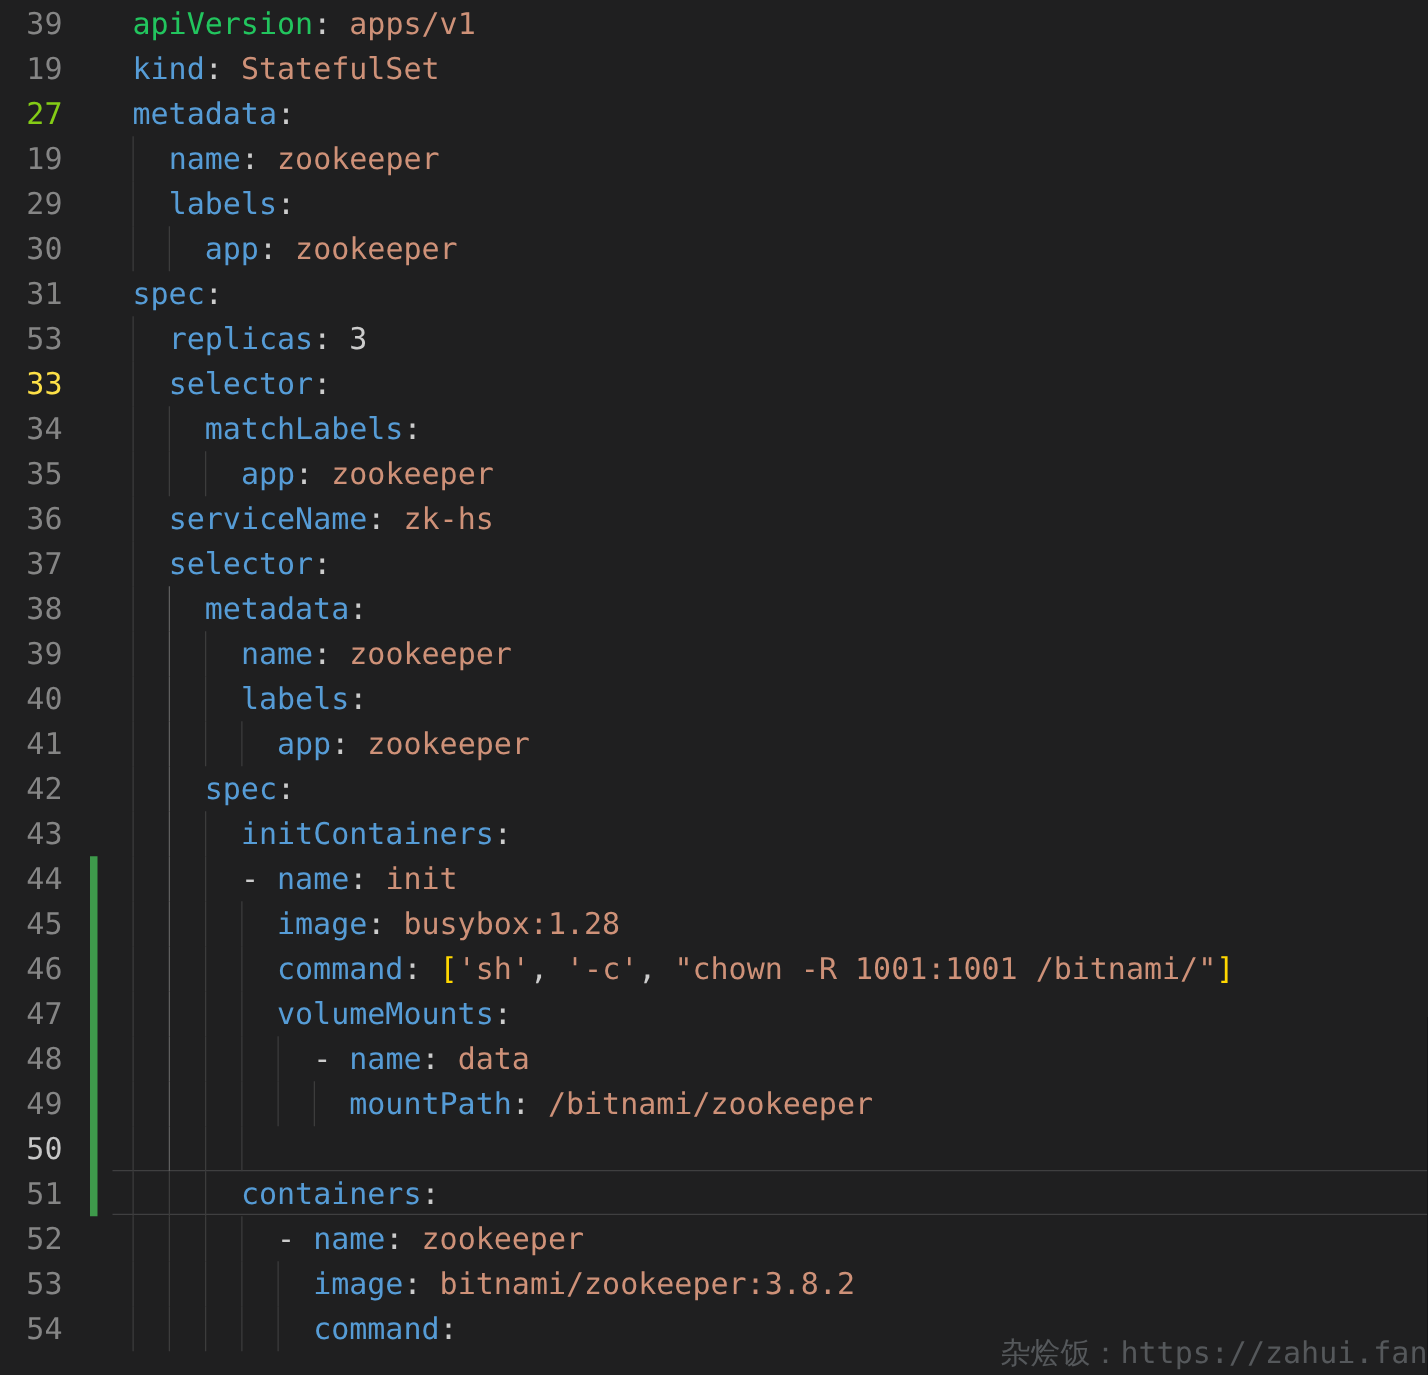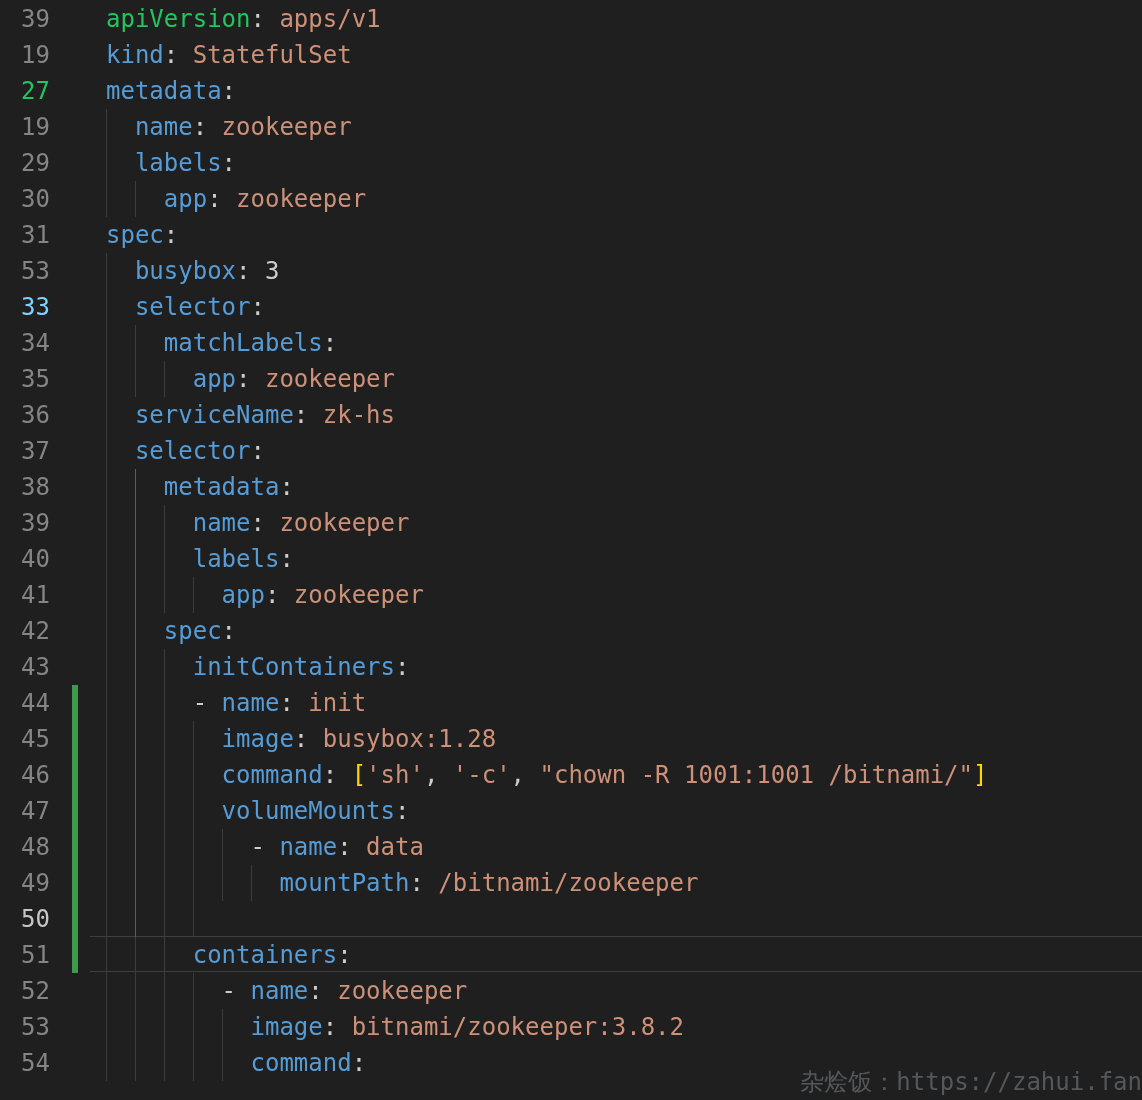--- a/index.html
+++ b/index.html
@@ -51,27 +51,27 @@
 </style>
 </head>
 <body>
 
 <div id="screen" style="background: rgb(31, 31, 32);">
   <div id="modified-bar" class="overlay" style="left: 72px; top: 685px; height: 288px; background: rgb(62, 154, 75);"></div>
   <div id="current-line" class="overlay" style="left: 90px; right: 0px; top: 936px; height: 36px; border-top: 1px solid rgb(63, 63, 64); border-bottom: 1px solid rgb(63, 63, 64);"></div>
   <div id="code-lines">
       <div class="code-row"><div class="line-num" style="color: rgb(133, 133, 133);">39</div><div class="code-content"><span></span><span style="color: #22c55e;">apiVersion</span><span style="color: rgb(204, 204, 204);">: </span><span style="color: rgb(206, 145, 120);">apps/v1</span></div></div>
       <div class="code-row"><div class="line-num" style="color: rgb(133, 133, 133);">19</div><div class="code-content"><span></span><span style="color: rgb(86, 156, 214);">kind</span><span style="color: rgb(204, 204, 204);">: </span><span style="color: rgb(206, 145, 120);">StatefulSet</span></div></div>
-      <div class="code-row"><div class="line-num" style="color: #22c55e; text-align: right;">27</div><div class="code-content"><span></span><span style="color: rgb(86, 156, 214);">metadata</span><span style="color: rgb(204, 204, 204);">:</span></div></div>
+      <div class="code-row"><div class="line-num" style="color: #84cc16; text-align: right;">27</div><div class="code-content"><span></span><span style="color: rgb(86, 156, 214);">metadata</span><span style="color: rgb(204, 204, 204);">:</span></div></div>
       <div class="code-row"><div class="line-num" style="color: rgb(133, 133, 133);">19</div><div class="code-content"><span class="indent-guide" style="left: 56px; background: rgb(60, 60, 60);"></span><span>  </span><span style="color: rgb(86, 156, 214);">name</span><span style="color: rgb(204, 204, 204);">: </span><span style="color: rgb(206, 145, 120);">zookeeper</span></div></div>
       <div class="code-row"><div class="line-num" style="color: rgb(133, 133, 133);">29</div><div class="code-content"><span class="indent-guide" style="left: 56px; background: rgb(60, 60, 60);"></span><span>  </span><span style="color: rgb(86, 156, 214);">labels</span><span style="color: rgb(204, 204, 204);">:</span></div></div>
       <div class="code-row"><div class="line-num" style="color: rgb(133, 133, 133);">30</div><div class="code-content"><span class="indent-guide" style="left: 56px; background: rgb(60, 60, 60);"></span><span class="indent-guide" style="left: 84.916px; background: rgb(60, 60, 60);"></span><span>    </span><span style="color: rgb(86, 156, 214);">app</span><span style="color: rgb(204, 204, 204);">: </span><span style="color: rgb(206, 145, 120);">zookeeper</span></div></div>
       <div class="code-row"><div class="line-num" style="color: rgb(133, 133, 133);">31</div><div class="code-content"><span></span><span style="color: rgb(86, 156, 214);">spec</span><span style="color: rgb(204, 204, 204);">:</span></div></div>
-      <div class="code-row"><div class="line-num" style="color: rgb(133, 133, 133);">53</div><div class="code-content"><span class="indent-guide" style="left: 56px; background: rgb(60, 60, 60);"></span><span>  </span><span style="color: rgb(86, 156, 214);">busybox</span><span style="color: rgb(204, 204, 204);">: </span><span style="color: rgb(204, 204, 204);">3</span></div></div>
-      <div class="code-row"><div class="line-num" style="color: #7dd3fc;">33</div><div class="code-content"><span class="indent-guide" style="left: 56px; background: rgb(60, 60, 60);"></span><span>  </span><span style="color: rgb(86, 156, 214);">selector</span><span style="color: rgb(204, 204, 204);">:</span></div></div>
+      <div class="code-row"><div class="line-num" style="color: rgb(133, 133, 133);">53</div><div class="code-content"><span class="indent-guide" style="left: 56px; background: rgb(60, 60, 60);"></span><span>  </span><span style="color: rgb(86, 156, 214);">replicas</span><span style="color: rgb(204, 204, 204);">: </span><span style="color: rgb(204, 204, 204);">3</span></div></div>
+      <div class="code-row"><div class="line-num" style="color: #fde047;">33</div><div class="code-content"><span class="indent-guide" style="left: 56px; background: rgb(60, 60, 60);"></span><span>  </span><span style="color: rgb(86, 156, 214);">selector</span><span style="color: rgb(204, 204, 204);">:</span></div></div>
       <div class="code-row"><div class="line-num" style="color: rgb(133, 133, 133);">34</div><div class="code-content"><span class="indent-guide" style="left: 56px; background: rgb(60, 60, 60);"></span><span class="indent-guide" style="left: 84.916px; background: rgb(60, 60, 60);"></span><span>    </span><span style="color: rgb(86, 156, 214);">matchLabels</span><span style="color: rgb(204, 204, 204);">:</span></div></div>
       <div class="code-row"><div class="line-num" style="color: rgb(133, 133, 133);">35</div><div class="code-content"><span class="indent-guide" style="left: 56px; background: rgb(60, 60, 60);"></span><span class="indent-guide" style="left: 84.916px; background: rgb(60, 60, 60);"></span><span class="indent-guide" style="left: 113.832px; background: rgb(60, 60, 60);"></span><span>      </span><span style="color: rgb(86, 156, 214);">app</span><span style="color: rgb(204, 204, 204);">: </span><span style="color: rgb(206, 145, 120);">zookeeper</span></div></div>
       <div class="code-row"><div class="line-num" style="color: rgb(133, 133, 133);">36</div><div class="code-content"><span class="indent-guide" style="left: 56px; background: rgb(60, 60, 60);"></span><span>  </span><span style="color: rgb(86, 156, 214);">serviceName</span><span style="color: rgb(204, 204, 204);">: </span><span style="color: rgb(206, 145, 120);">zk-hs</span></div></div>
       <div class="code-row"><div class="line-num" style="color: rgb(133, 133, 133);">37</div><div class="code-content"><span class="indent-guide" style="left: 56px; background: rgb(60, 60, 60);"></span><span>  </span><span style="color: rgb(86, 156, 214);">selector</span><span style="color: rgb(204, 204, 204);">:</span></div></div>
       <div class="code-row"><div class="line-num" style="color: rgb(133, 133, 133);">38</div><div class="code-content"><span class="indent-guide" style="left: 56px; background: rgb(60, 60, 60);"></span><span class="indent-guide" style="left: 84.916px; background: rgb(94, 94, 94);"></span><span>    </span><span style="color: rgb(86, 156, 214);">metadata</span><span style="color: rgb(204, 204, 204);">:</span></div></div>
       <div class="code-row"><div class="line-num" style="color: rgb(133, 133, 133);">39</div><div class="code-content"><span class="indent-guide" style="left: 56px; background: rgb(60, 60, 60);"></span><span class="indent-guide" style="left: 84.916px; background: rgb(94, 94, 94);"></span><span class="indent-guide" style="left: 113.832px; background: rgb(60, 60, 60);"></span><span>      </span><span style="color: rgb(86, 156, 214);">name</span><span style="color: rgb(204, 204, 204);">: </span><span style="color: rgb(206, 145, 120);">zookeeper</span></div></div>
       <div class="code-row"><div class="line-num" style="color: rgb(133, 133, 133);">40</div><div class="code-content"><span class="indent-guide" style="left: 56px; background: rgb(60, 60, 60);"></span><span class="indent-guide" style="left: 84.916px; background: rgb(94, 94, 94);"></span><span class="indent-guide" style="left: 113.832px; background: rgb(60, 60, 60);"></span><span>      </span><span style="color: rgb(86, 156, 214);">labels</span><span style="color: rgb(204, 204, 204);">:</span></div></div>
       <div class="code-row"><div class="line-num" style="color: rgb(133, 133, 133);">41</div><div class="code-content"><span class="indent-guide" style="left: 56px; background: rgb(60, 60, 60);"></span><span class="indent-guide" style="left: 84.916px; background: rgb(94, 94, 94);"></span><span class="indent-guide" style="left: 113.832px; background: rgb(60, 60, 60);"></span><span class="indent-guide" style="left: 142.748px; background: rgb(60, 60, 60);"></span><span>        </span><span style="color: rgb(86, 156, 214);">app</span><span style="color: rgb(204, 204, 204);">: </span><span style="color: rgb(206, 145, 120);">zookeeper</span></div></div>
       <div class="code-row"><div class="line-num" style="color: rgb(133, 133, 133);">42</div><div class="code-content"><span class="indent-guide" style="left: 56px; background: rgb(60, 60, 60);"></span><span class="indent-guide" style="left: 84.916px; background: rgb(94, 94, 94);"></span><span>    </span><span style="color: rgb(86, 156, 214);">spec</span><span style="color: rgb(204, 204, 204);">:</span></div></div>
       <div class="code-row"><div class="line-num" style="color: rgb(133, 133, 133);">43</div><div class="code-content"><span class="indent-guide" style="left: 56px; background: rgb(60, 60, 60);"></span><span class="indent-guide" style="left: 84.916px; background: rgb(94, 94, 94);"></span><span class="indent-guide" style="left: 113.832px; background: rgb(60, 60, 60);"></span><span>      </span><span style="color: rgb(86, 156, 214);">initContainers</span><span style="color: rgb(204, 204, 204);">:</span></div></div>

